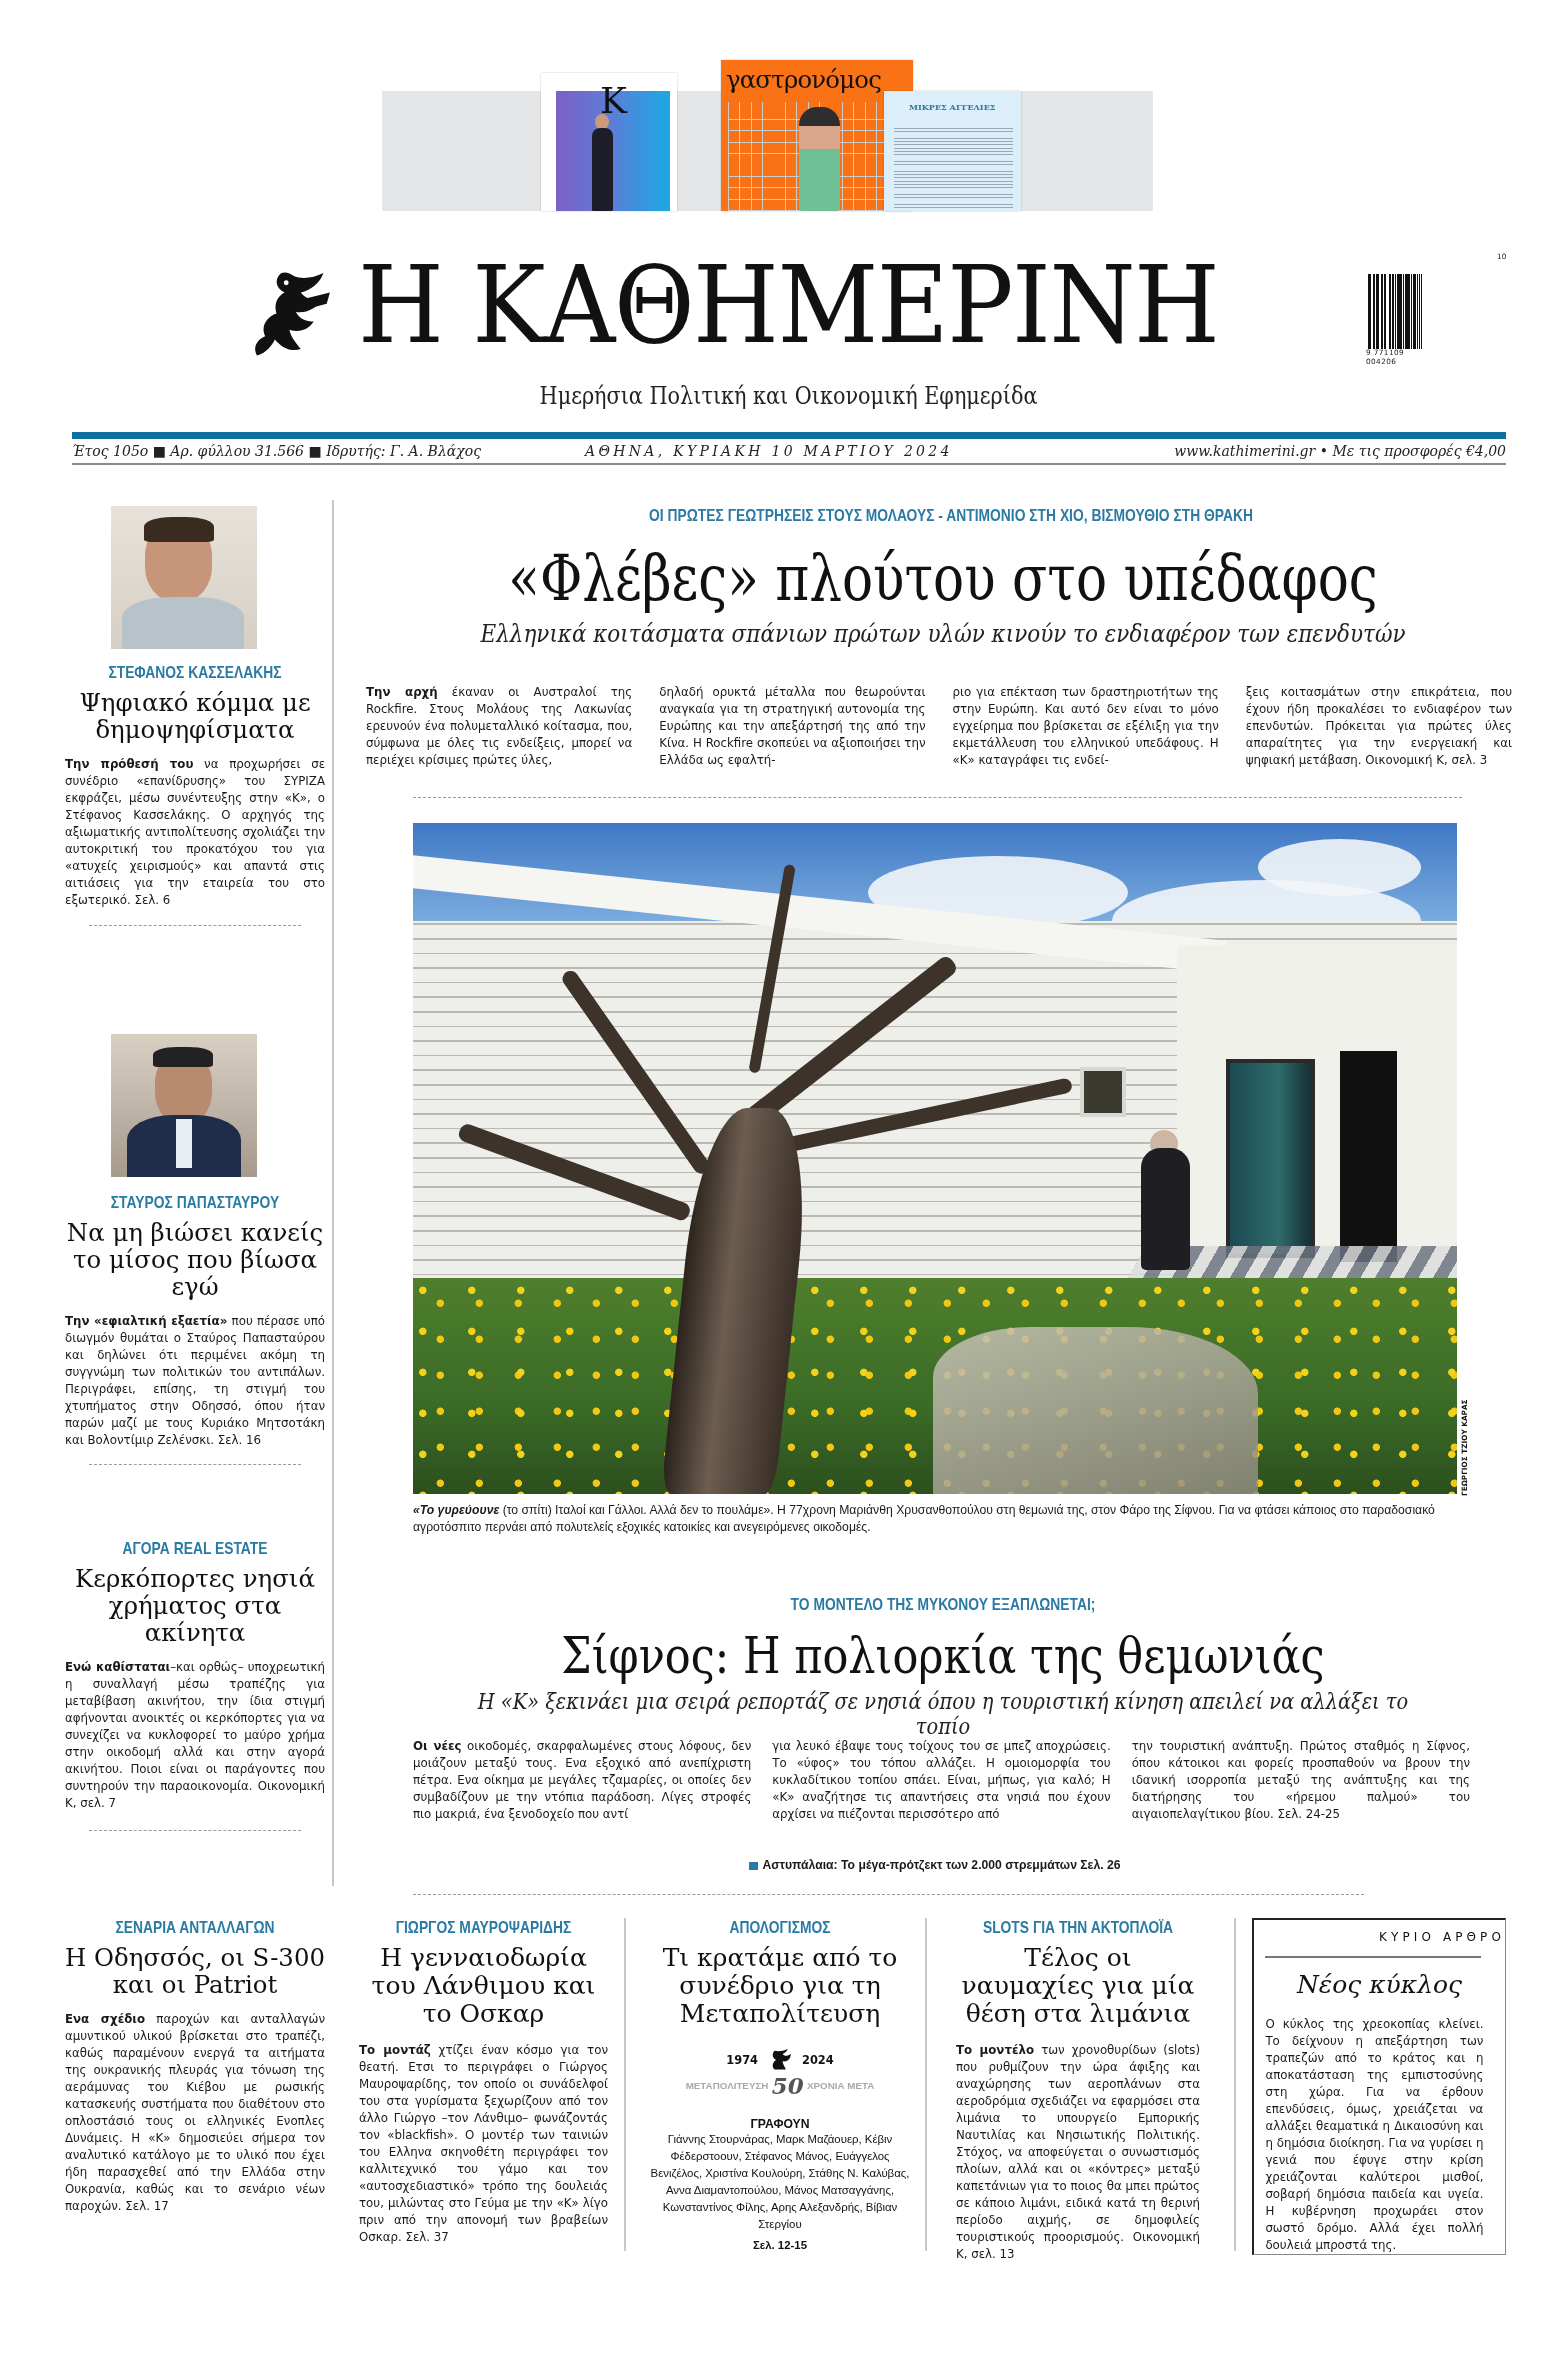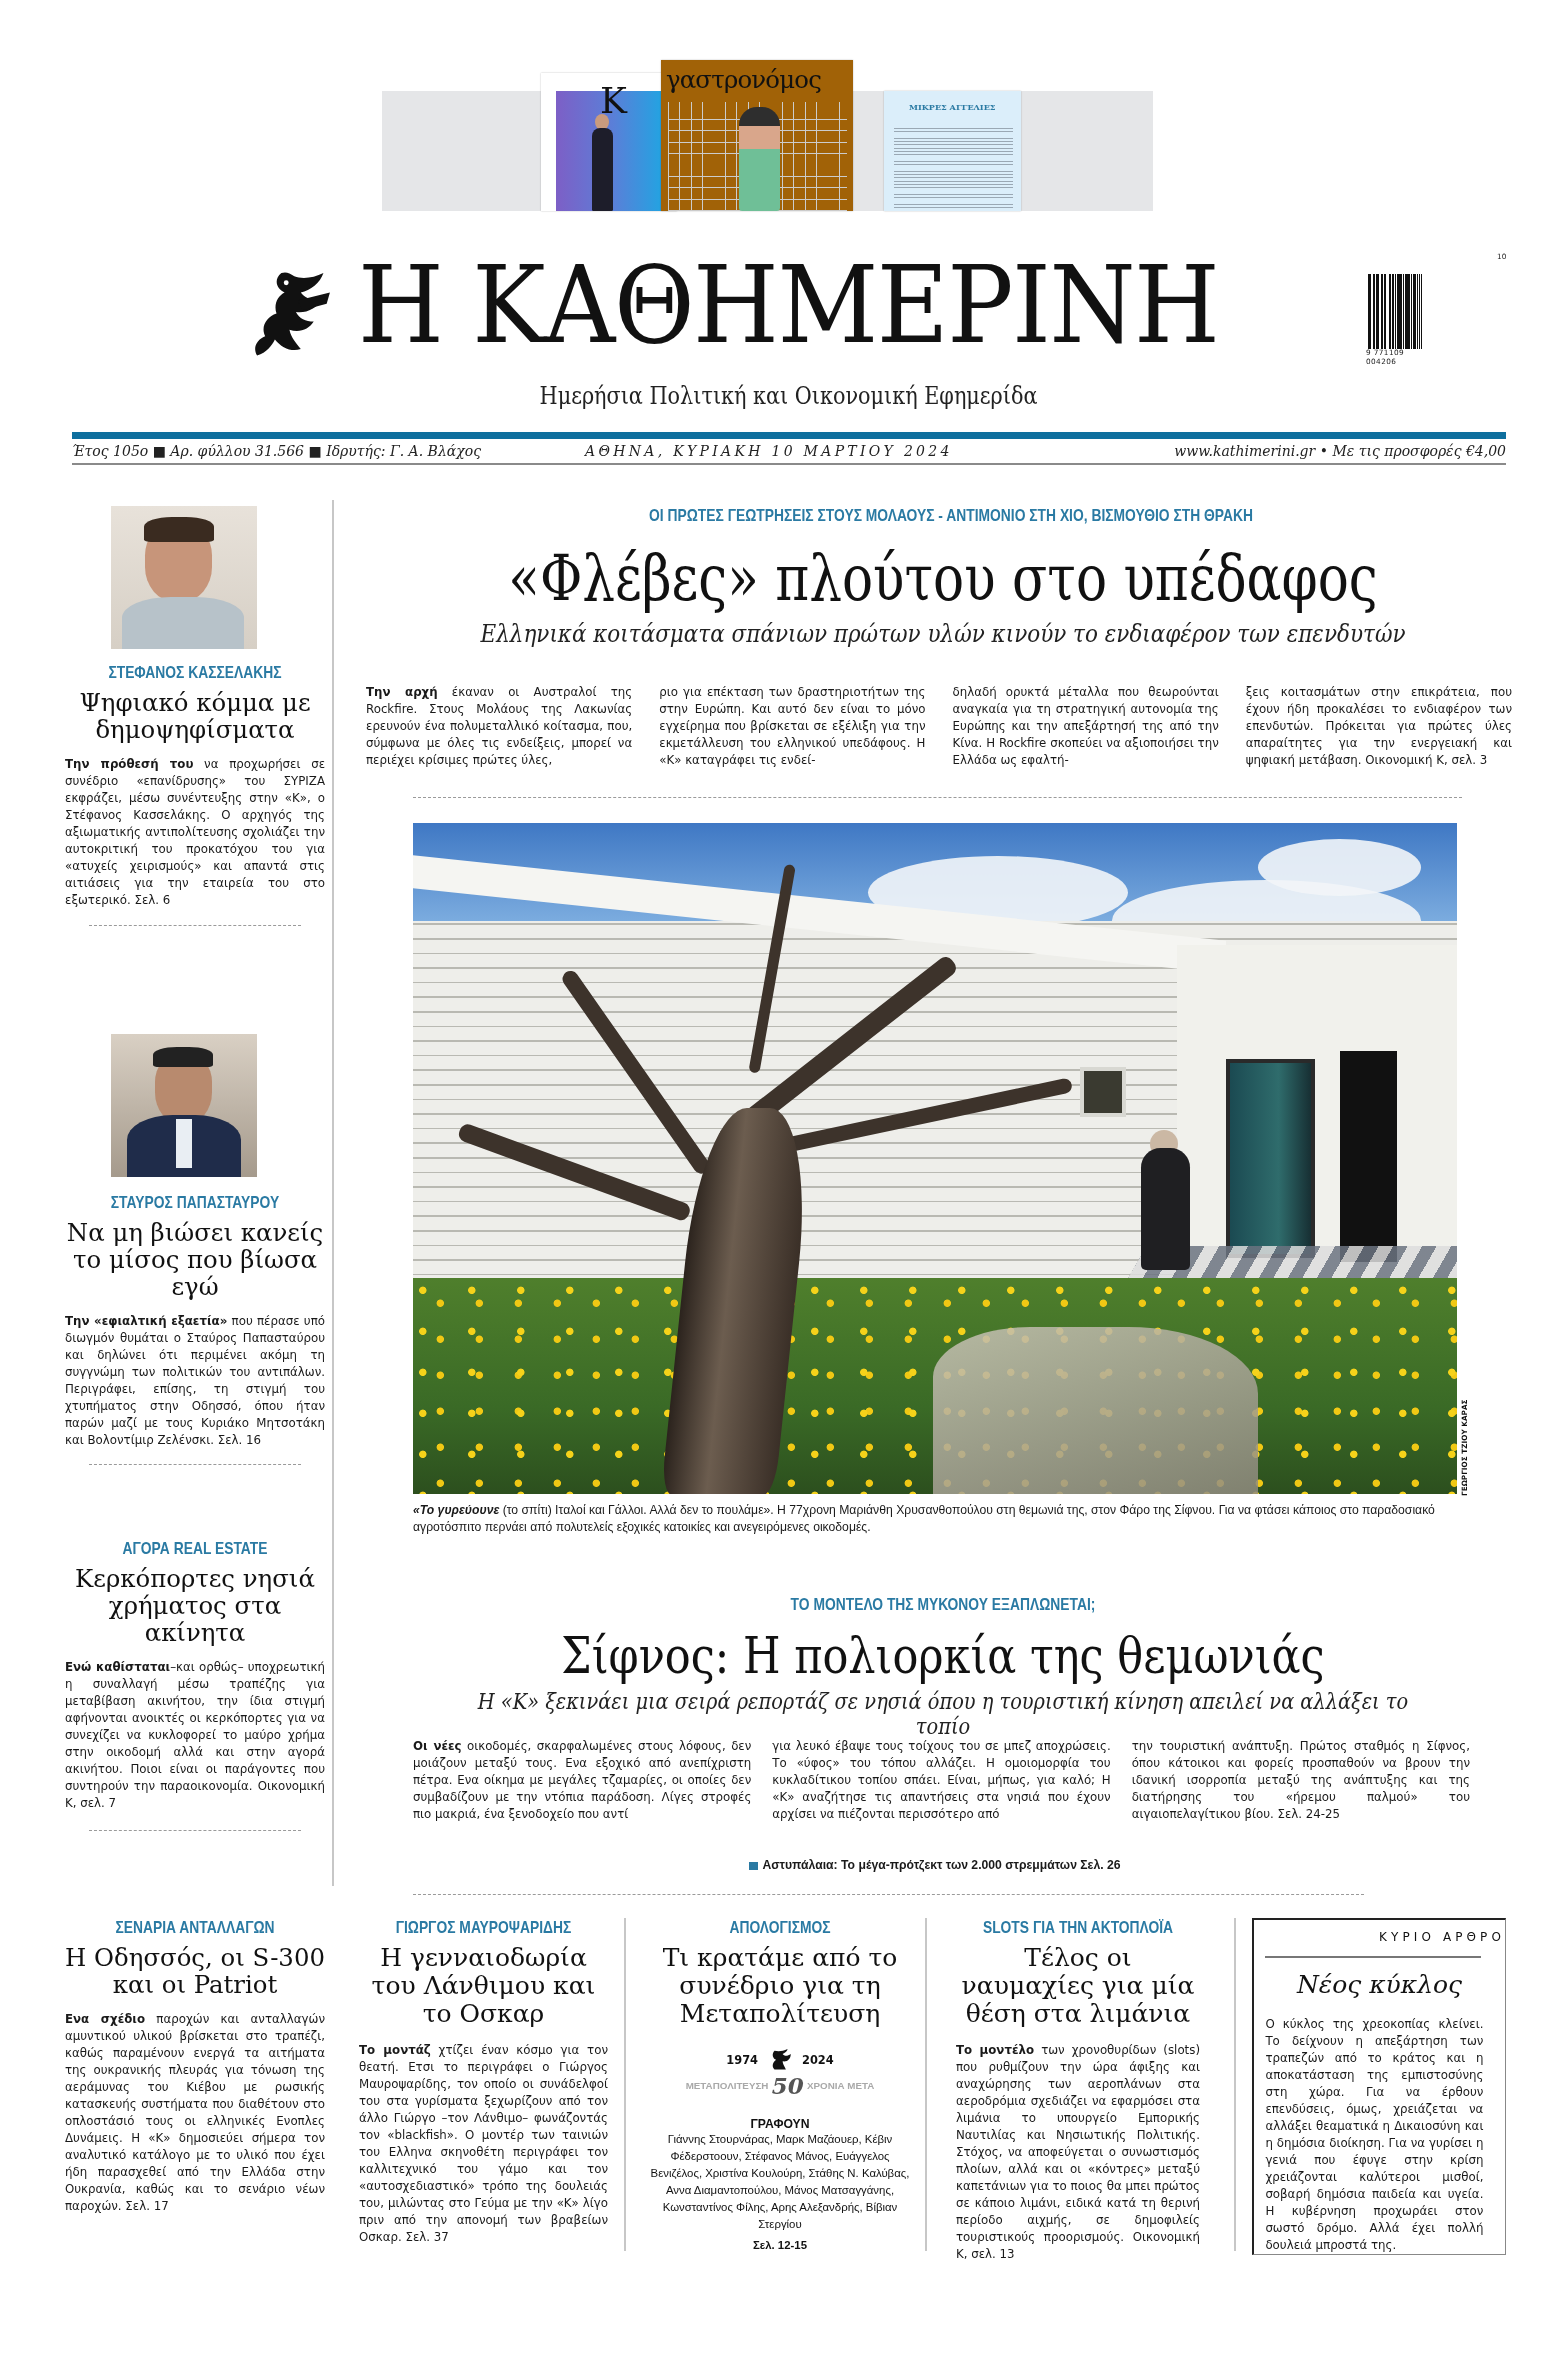--- a/index.html
+++ b/index.html
@@ -14,21 +14,21 @@
   .dash { border-top: 1.6px dashed #9a9a9a; height: 0; }
 
   
   .promo-band { left: 382px; top: 91px; width: 771px; height: 120px; background: #e5e6e8; }
   .mag { position: absolute; box-shadow: 0 0 1.6px rgba(0,0,0,0.25); overflow: hidden; }
   .mag-k { left: 541px; top: 73px; width: 136px; height: 138px; background: #fff; }
   .mag-k .kbig { position: absolute; left: 59px; top: 6.5px; font-size: 36px; font-family: "DejaVu Serif", serif; color: #111; }
   .mag-k .grad { position: absolute; left: 14.6px; top: 18px; width: 114px; height: 120px; background: linear-gradient(90deg, #7d5fc6 0%, #5a7fd8 50%, #1aa9e3 100%); }
   .mag-k .person { position: absolute; left: 51px; top: 55px; width: 21px; height: 83px; background: #1d1d2a; border-radius: 8.1px 8.1px 1.6px 1.6px; }
   .mag-k .head { position: absolute; left: 54px; top: 41px; width: 14px; height: 16.3px; background: #c99b7e; border-radius: 50%; }
-  .mag-g { left: 661px; top: 60px; width: 192px; height: 151px; background: #a16207; }
+  .mag-g { left: 721px; top: 60px; width: 192px; height: 151px; background: #f97316; }
   .mag-g .title { position: absolute; left: 4.9px; top: 4.9px; font-size: 24.4px; font-family: "DejaVu Serif", serif; color: #111; letter-spacing: -0.8px; }
   .mag-g .tiles { position: absolute; left: 6.5px; top: 42px; width: 179px; height: 109px; background: repeating-linear-gradient(90deg, #ccc 0 0.8px, transparent 0.8px 11.4px), repeating-linear-gradient(0deg, #ccc 0 0.8px, transparent 0.8px 11.4px); }
   .mag-g .lady { position: absolute; left: 78px; top: 47px; width: 41px; height: 104px; background: linear-gradient(180deg, #2e2e2e 0 18%, #d9a68b 18% 40%, #6fbf97 40% 100%); border-radius: 18px 18px 3.3px 3.3px; }
   .mag-m { left: 884px; top: 91px; width: 137px; height: 120px; background: #dbeefa; }
   .mag-m .t { position: absolute; left: 16.3px; top: 11.4px; width: 104px; text-align: center; font-size: 8.1px; color: #2a7aa3; font-family: "DejaVu Serif", serif; font-weight: bold; }
   .mag-m .cols { position: absolute; left: 9.8px; top: 31px; width: 119px; height: 86px; background: repeating-linear-gradient(0deg, #9aa8b4 0 0.8px, transparent 0.8px 3.3px); }
 
   
   .logo-icon { left: 249px; top: 268px; width: 89px; height: 91px; }
   .masthead { left: 358px; top: 244px; width: 943px; font-family: "DejaVu Serif", serif; font-size: 107px; line-height: 122px; color: #111; letter-spacing: -1.6px; transform: scaleX(0.92); transform-origin: left; }
@@ -176,22 +176,22 @@
   <div class="serif-head side-head" style="margin-top:6.5px;">Κερκόπορτες νησιά χρήματος στα ακίνητα</div>
   <div class="body-text" style="margin-top:13px;"><b>Ενώ καθίσταται</b><span>–και ορθώς– υποχρεωτική η συναλλαγή μέσω τραπέζης για μεταβίβαση ακινήτου, την ίδια στιγμή αφήνονται ανοικτές οι κερκόπορτες για να συνεχίζει να κυκλοφορεί το μαύρο χρήμα στην οικοδομή αλλά και στην αγορά ακινήτου. Ποιοι είναι οι παράγοντες που συντηρούν την παραοικονομία. Οικονομική Κ, σελ. 7</span></div>
   <div class="dash" style="margin:18px 24.4px 0;"></div>
 </div>
 
 <div class="abs kicker lead-kicker">ΟΙ ΠΡΩΤΕΣ ΓΕΩΤΡΗΣΕΙΣ ΣΤΟΥΣ ΜΟΛΑΟΥΣ - ΑΝΤΙΜΟΝΙΟ ΣΤΗ ΧΙΟ, ΒΙΣΜΟΥΘΙΟ ΣΤΗ ΘΡΑΚΗ</div>
 <div class="abs lead-head">«Φλέβες» πλούτου στο υπέδαφος</div>
 <div class="abs lead-deck">Ελληνικά κοιτάσματα σπάνιων πρώτων υλών κινούν το ενδιαφέρον των επενδυτών</div>
 <div class="abs lead-cols">
   <div class="body-text"><b>Την αρχή</b><span> έκαναν οι Αυστραλοί της Rockfire. Στους Μολάους της Λακωνίας ερευνούν ένα πολυμεταλλικό κοίτασμα, που, σύμφωνα με όλες τις ενδείξεις, μπορεί να περιέχει κρίσιμες πρώτες ύλες,</span></div>
+  <div class="body-text">δηλαδή ορυκτά μέταλλα που θεωρούνται αναγκαία για τη στρατηγική αυτονομία της Ευρώπης και την απεξάρτησή της από την Κίνα. Η Rockfire σκοπεύει να αξιοποιήσει την Ελλάδα ως εφαλτή-</div>
   <div class="body-text">ριο για επέκταση των δραστηριοτήτων της στην Ευρώπη. Και αυτό δεν είναι το μόνο εγχείρημα που βρίσκεται σε εξέλιξη για την εκμετάλλευση του ελληνικού υπεδάφους. Η «Κ» καταγράφει τις ενδεί-</div>
-  <div class="body-text">δηλαδή ορυκτά μέταλλα που θεωρούνται αναγκαία για τη στρατηγική αυτονομία της Ευρώπης και την απεξάρτησή της από την Κίνα. Η Rockfire σκοπεύει να αξιοποιήσει την Ελλάδα ως εφαλτή-</div>
   <div class="body-text">ξεις κοιτασμάτων στην επικράτεια, που έχουν ήδη προκαλέσει το ενδιαφέρον των επενδυτών. Πρόκειται για πρώτες ύλες απαραίτητες για την ενεργειακή και ψηφιακή μετάβαση. Οικονομική Κ, σελ. 3</div>
 </div>
 <div class="abs dash" style="left:413px; top:797px; width:1049px;"></div>
 
 <div class="abs photo">
   <div class="sky"></div>
   <div class="cloud" style="left:455px;top:33px;width:260px;height:73px;"></div>
   <div class="cloud" style="left:699px;top:57px;width:309px;height:81px;"></div>
   <div class="cloud" style="left:845px;top:16.3px;width:163px;height:57px;"></div>
   <div class="wall"></div>

